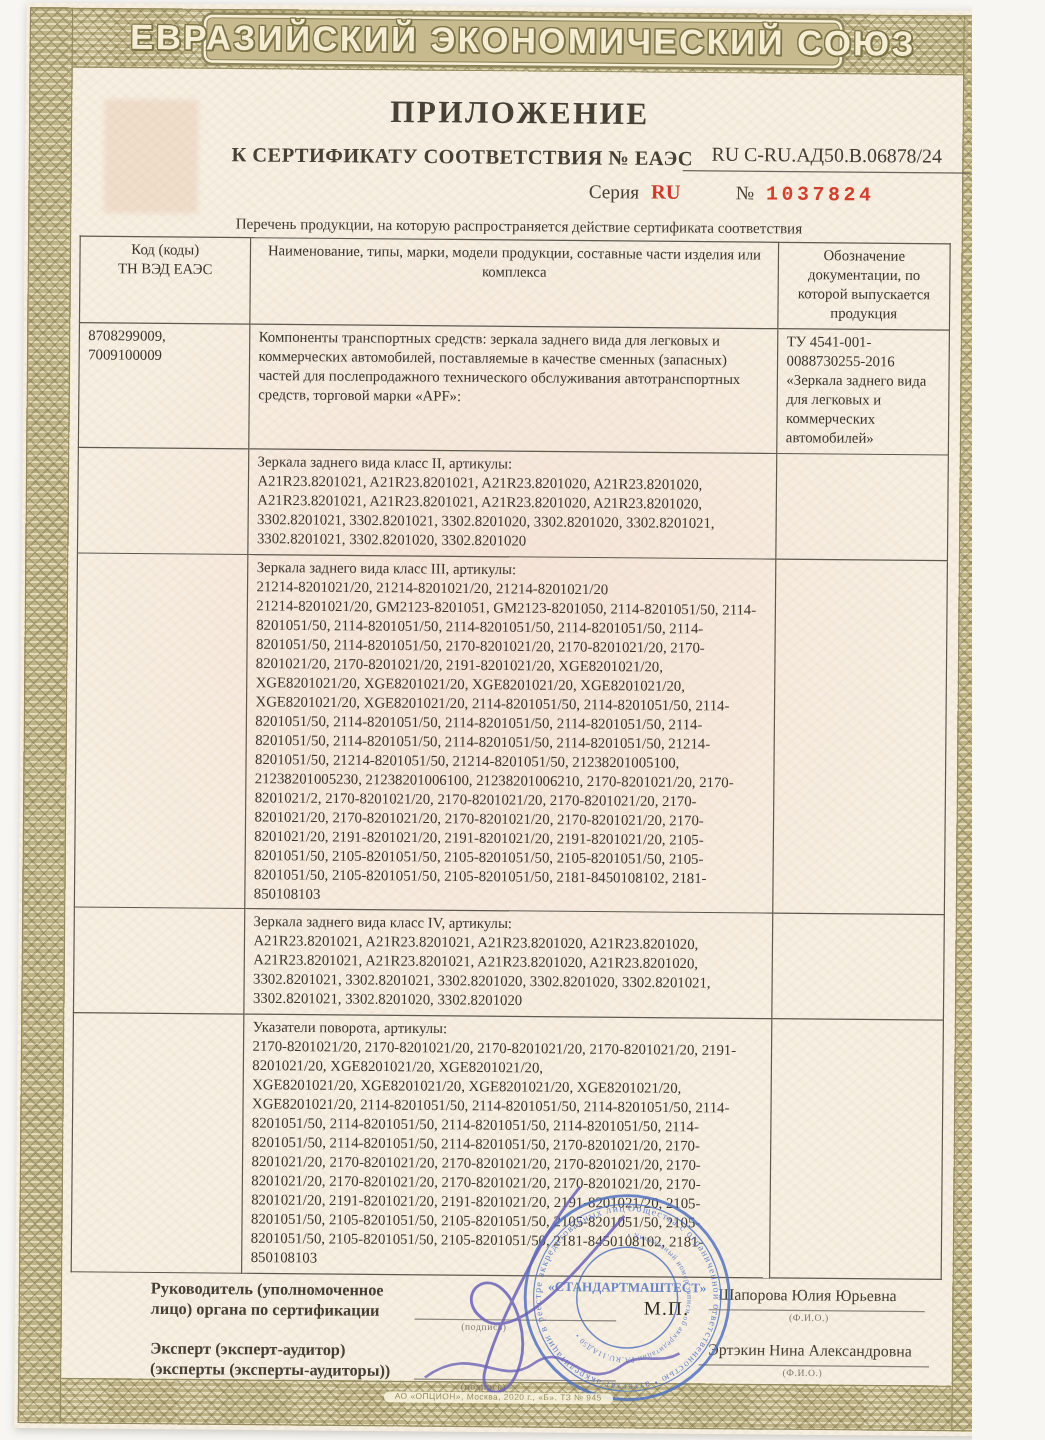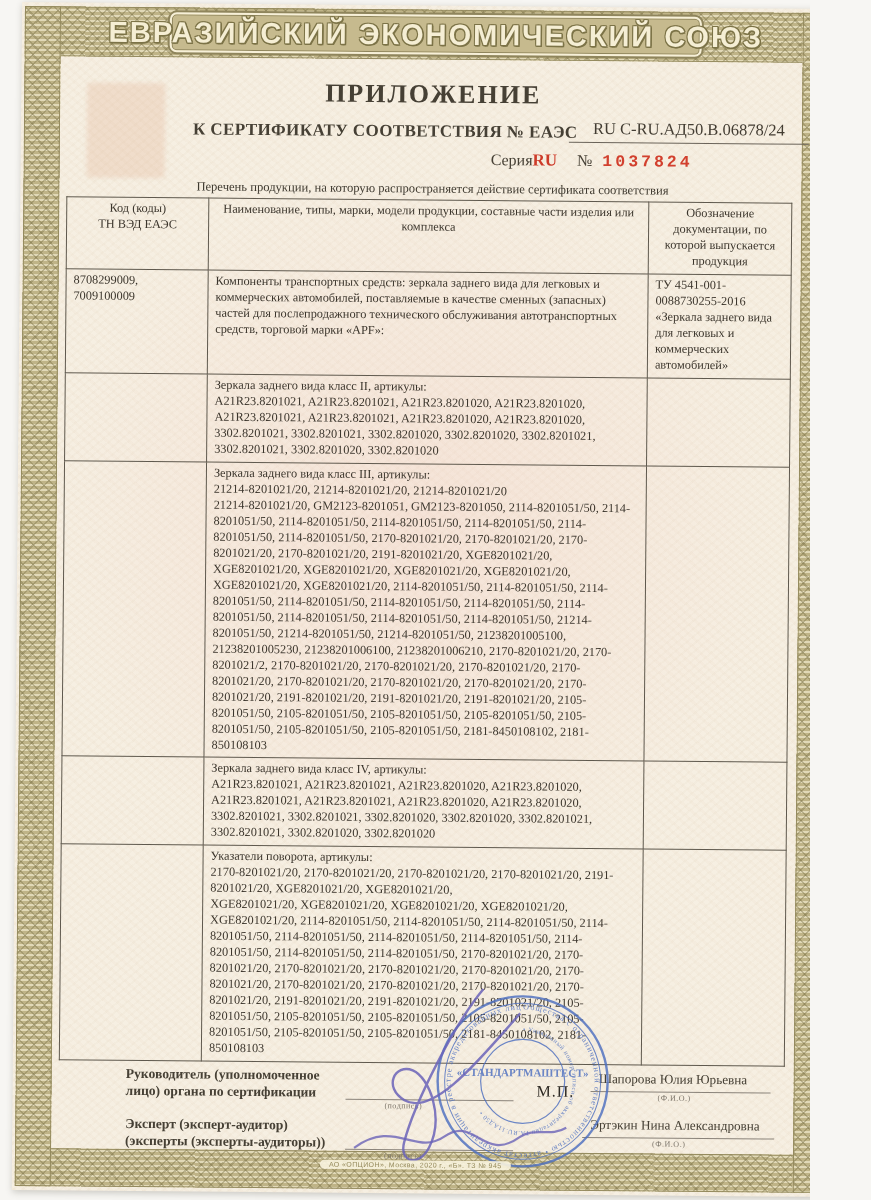--- a/index.html
+++ b/index.html
@@ -38,22 +38,22 @@
           background:rgba(226,178,148,.30);filter:blur(2px);border-radius:3px;}
   .doc-title{position:absolute;left:0;top:74px;width:824px;text-align:center;
           font-size:26px;font-weight:bold;letter-spacing:2px;color:#464035;}
   .subtitle{position:absolute;left:172px;top:116px;font-size:17px;font-weight:bold;
           letter-spacing:.4px;color:#464035;white-space:nowrap;}
   .cert-no{position:absolute;left:548px;top:112px;width:240px;text-align:center;
           font-size:16.5px;color:#433d33;border-bottom:1.5px solid #6b645a;
           padding-bottom:3px;white-space:nowrap;}
   .series-row{position:absolute;left:470px;top:144px;display:flex;align-items:baseline;
           font-size:16px;color:#464035;}
-  .series-label{}
-  .series-value{color:#cd3b29;font-weight:bold;font-size:17px;margin-right:20px;}
+  .series-label{margin-right:10px;}
+  .series-value{color:#cd3b29;font-weight:bold;font-size:17px;margin-right:46px;}
   .num-sign{margin-right:10px;font-size:16px;}
   .num-value{font-family:"Liberation Mono","DejaVu Sans Mono",monospace;font-weight:bold;
           font-size:16.5px;letter-spacing:3px;color:#d2402e;}
   .caption{position:absolute;left:0;top:176px;width:824px;text-align:center;
           font-size:12.6px;color:#3f3a30;}
   table.prod{position:absolute;left:46px;top:194px;width:725px;border-collapse:collapse;
           table-layout:fixed;font-size:12.3px;line-height:1.3;color:#3b352c;}
   table.prod td,table.prod th{border:1px solid #5f594e;vertical-align:top;
           padding:3px 7px 4px 7px;font-weight:normal;}
   .col-code{width:142px;}

